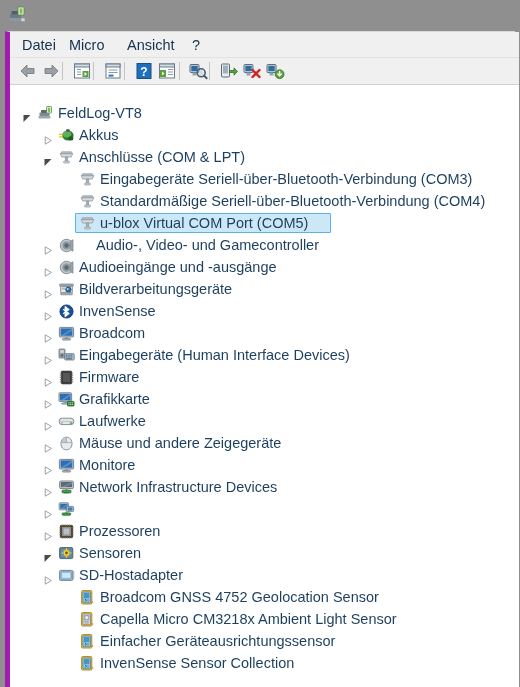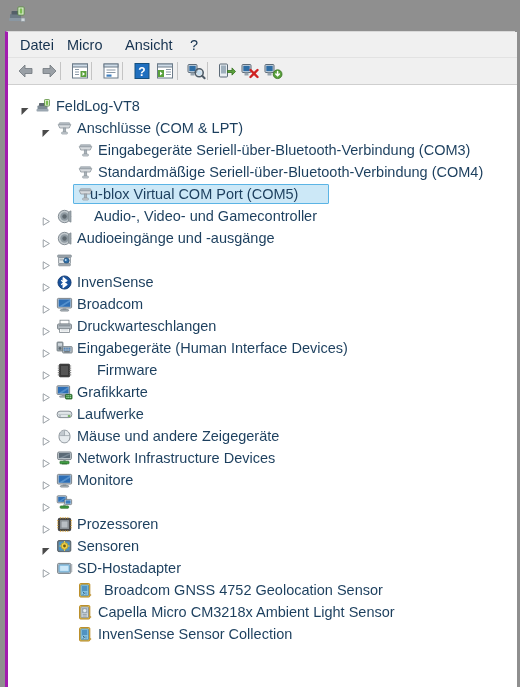--- a/index.html
+++ b/index.html
@@ -45,21 +45,21 @@
     letter-spacing: 0.1px;
     white-space: nowrap;
   }
 
   
   #client {
     position: absolute;
     left: 5px; top: 31px;
     width: 510px; height: 656px;
     background: #ffffff;
-    border-left: 3px solid #a21caf;
+    border-left: 5px solid #a21caf;
     border-top: 1px solid #d9d9d9;
     box-sizing: border-box;
   }
 
   
   #menubar {
     position: absolute;
     left: 0; top: 0;
     width: 509px; height: 26px;
     background: #f0f0f0;
@@ -102,21 +102,21 @@
   #treepane {
     position: absolute;
     left: 0; top: 53px;
     width: 509px; height: 602px;
     background: #ffffff;
     overflow: hidden;
   }
   #tree {
     position: relative;
     width: 413px;
-    padding-top: 10px;
+    padding-top: 17px;
   }
   .node {
     position: relative;
     height: 22px;
     white-space: nowrap;
     cursor: default;
   }
   .twisty {
     position: absolute;
     top: 7px;
@@ -266,20 +266,34 @@
                 <rect x="2.5" y="7.5" width="10" height="4.2" rx="0.8" fill="#7d8a95"></rect>
                 <rect x="1.5" y="11" width="12" height="2.6" rx="0.8" fill="#9ba7b1"></rect>
                 <rect x="4" y="5" width="6" height="3" rx="0.7" fill="#5c6770"></rect>
                 <rect x="9.5" y="1.5" width="5" height="6.5" rx="0.7" fill="#eaf4e2" stroke="#5a8f3d" stroke-width="0.8"></rect>
                 <rect x="10.8" y="2.7" width="2.4" height="4.2" fill="#7bbd52"></rect>
               </svg></span>
             <span class="node-label" style="left: 48px;">FeldLog-VT8</span>
           </div>
           <div class="node">
             <span class="twisty" style="left: 34px;"><svg viewBox="0 0 9 9">
+                <path d="M1.2 0.8 L7.4 4.5 L1.2 8.2 Z" fill="none" stroke="#9aa0a6" stroke-width="1"></path>
+              </svg></span>
+            <span class="node-icon" style="left: 48px;"><svg viewBox="0 0 17 17">
+                <rect x="0.8" y="6.6" width="4.4" height="1.3" fill="#f0c419"></rect>
+                <rect x="0.8" y="9.2" width="4.4" height="1.3" fill="#f0c419"></rect>
+                <ellipse cx="10" cy="8.6" rx="5.6" ry="5" fill="#2f7d32"></ellipse>
+                <ellipse cx="9" cy="7.2" rx="4.2" ry="3.3" fill="#58b25c"></ellipse>
+                <rect x="8.2" y="2.2" width="3.4" height="2.4" rx="0.6" fill="#4b4b4b"></rect>
+                <ellipse cx="12.8" cy="11.4" rx="2.6" ry="2.2" fill="#1f5c22"></ellipse>
+              </svg></span>
+            <span class="node-label" style="left: 69px;">Akkus</span>
+          </div>
+          <div class="node">
+            <span class="twisty" style="left: 34px;"><svg viewBox="0 0 9 9">
                 <path d="M0.5 1 L0.5 8 L7.5 1 Z" fill="#4a4a4a"></path>
               </svg></span>
             <span class="node-icon" style="left: 48px;"><svg viewBox="0 0 17 17">
                 <path d="M2.2 4.6 h12.6 l-1.6 3.4 h-9.4 z" fill="#d7dbde" stroke="#8d969d" stroke-width="0.8"></path>
                 <rect x="3.2" y="2.8" width="10.6" height="1.9" rx="0.6" fill="#b9c0c6" stroke="#8d969d" stroke-width="0.7"></rect>
                 <rect x="7.3" y="8" width="2.4" height="4.2" fill="#aab2b8" stroke="#8d969d" stroke-width="0.7"></rect>
                 <rect x="5.6" y="12.1" width="5.8" height="1.9" rx="0.6" fill="#cfd5d9" stroke="#8d969d" stroke-width="0.7"></rect>
               </svg></span>
             <span class="node-label" style="left: 69px;">Anschlüsse (COM &amp; LPT)</span>
           </div>
@@ -302,21 +316,21 @@
             <span class="node-label" style="left: 90px;">Standardmäßige Seriell-über-Bluetooth-Verbindung (COM4)</span>
           </div>
           <div class="node selected">
             <div class="sel-box" style="left: 65px; width: 255.5px;"></div>
             <span class="node-icon" style="left: 69px;"><svg viewBox="0 0 17 17">
                 <path d="M2.2 4.6 h12.6 l-1.6 3.4 h-9.4 z" fill="#d7dbde" stroke="#8d969d" stroke-width="0.8"></path>
                 <rect x="3.2" y="2.8" width="10.6" height="1.9" rx="0.6" fill="#b9c0c6" stroke="#8d969d" stroke-width="0.7"></rect>
                 <rect x="7.3" y="8" width="2.4" height="4.2" fill="#aab2b8" stroke="#8d969d" stroke-width="0.7"></rect>
                 <rect x="5.6" y="12.1" width="5.8" height="1.9" rx="0.6" fill="#cfd5d9" stroke="#8d969d" stroke-width="0.7"></rect>
               </svg></span>
-            <span class="node-label" style="left: 82px;">u-blox Virtual COM Port (COM5)</span>
+            <span class="node-label" style="left: 90px;">u-blox Virtual COM Port (COM5)</span>
           </div>
           <div class="node">
             <span class="twisty" style="left: 34px;"><svg viewBox="0 0 9 9">
                 <path d="M1.2 0.8 L7.4 4.5 L1.2 8.2 Z" fill="none" stroke="#9aa0a6" stroke-width="1"></path>
               </svg></span>
             <span class="node-icon" style="left: 48px;"><svg viewBox="0 0 17 17">
                 <circle cx="8.5" cy="8.5" r="6.2" fill="#c3cace" stroke="#7d868d" stroke-width="0.9"></circle>
                 <circle cx="8.5" cy="8.5" r="4.2" fill="#8f9aa2"></circle>
                 <circle cx="8.5" cy="8.5" r="2.2" fill="#5e686f"></circle>
                 <path d="M12.4 4.2 l2.6 -1.4 v11.4 l-2.6 -1.4 z" fill="#9aa4ab" stroke="#7d868d" stroke-width="0.7"></path>
@@ -340,20 +354,21 @@
                 <path d="M1.2 0.8 L7.4 4.5 L1.2 8.2 Z" fill="none" stroke="#9aa0a6" stroke-width="1"></path>
               </svg></span>
             <span class="node-icon" style="left: 48px;"><svg viewBox="0 0 17 17">
                 <rect x="1.6" y="3" width="13.8" height="2.4" rx="0.8" fill="#9fa9b0" stroke="#79828a" stroke-width="0.7"></rect>
                 <rect x="2.6" y="5.4" width="11.8" height="6.4" rx="0.8" fill="#e4e9ec" stroke="#79828a" stroke-width="0.8"></rect>
                 <circle cx="10.4" cy="8.6" r="2.7" fill="#2f6fa8" stroke="#1d4a73" stroke-width="0.8"></circle>
                 <circle cx="9.7" cy="7.9" r="1" fill="#bcd9ef"></circle>
                 <rect x="3.6" y="6.6" width="3.4" height="2" fill="#aeb7bd"></rect>
                 <rect x="2.6" y="11.8" width="11.8" height="2" rx="0.7" fill="#aab3b9" stroke="#79828a" stroke-width="0.7"></rect>
               </svg></span>
+            <span class="node-label" style="left: 69px;">Bildverarbeitungsgeräte</span>
           </div>
           <div class="node">
             <span class="twisty" style="left: 34px;"><svg viewBox="0 0 9 9">
                 <path d="M1.2 0.8 L7.4 4.5 L1.2 8.2 Z" fill="none" stroke="#9aa0a6" stroke-width="1"></path>
               </svg></span>
             <span class="node-icon" style="left: 48px;"><svg viewBox="0 0 17 17">
                 <circle cx="8.5" cy="8.5" r="6.6" fill="#18519c"></circle>
                 <circle cx="8.5" cy="8.5" r="6.6" fill="none" stroke="#0d3368" stroke-width="0.8"></circle>
                 <path d="M7.1 3.4 L11 6.6 L7.1 9.6 L7.1 3.4 M7.1 7.4 L11 10.5 L7.1 13.6 L7.1 7.4 M7.1 3.4 L7.1 13.6 M5.2 6.2 L9.4 10.8 M5.2 10.8 L9.4 6.2" fill="#fff" stroke="#fff" stroke-width="1.1" stroke-linejoin="round"></path>
               </svg></span>
@@ -364,34 +379,20 @@
                 <path d="M1.2 0.8 L7.4 4.5 L1.2 8.2 Z" fill="none" stroke="#9aa0a6" stroke-width="1"></path>
               </svg></span>
             <span class="node-icon" style="left: 48px;"><svg viewBox="0 0 17 17">
                 <rect x="1.4" y="2.4" width="14.2" height="9.6" rx="0.9" fill="#c9d0d5" stroke="#6f7880" stroke-width="0.9"></rect>
                 <rect x="2.6" y="3.4" width="11.8" height="7.4" fill="#2d6eb5"></rect>
                 <path d="M2.6 10.8 L14.4 3.4 L14.4 5.6 L6 10.8 Z" fill="#6fa9dd" opacity="0.6"></path>
                 <rect x="6.6" y="12" width="3.8" height="1.9" fill="#9ba4ab"></rect>
                 <rect x="4.4" y="13.6" width="8.2" height="1.5" rx="0.6" fill="#b6bec3" stroke="#6f7880" stroke-width="0.7"></rect>
               </svg></span>
             <span class="node-label" style="left: 69px;">Broadcom</span>
-          </div>
-          <div class="node">
-            <span class="twisty" style="left: 34px;"><svg viewBox="0 0 9 9">
-                <path d="M1.2 0.8 L7.4 4.5 L1.2 8.2 Z" fill="none" stroke="#9aa0a6" stroke-width="1"></path>
-              </svg></span>
-            <span class="node-icon" style="left: 48px;"><svg viewBox="0 0 17 17">
-                <rect x="4" y="2.2" width="9" height="4" fill="#fff" stroke="#7c858c" stroke-width="0.8"></rect>
-                <rect x="1.6" y="6" width="13.8" height="5.2" rx="1" fill="#b8c0c6" stroke="#6f787f" stroke-width="0.9"></rect>
-                <rect x="2.8" y="7" width="11.4" height="1.4" fill="#8e979e"></rect>
-                <rect x="3.6" y="10.4" width="9.8" height="4" fill="#fff" stroke="#7c858c" stroke-width="0.8"></rect>
-                <rect x="4.6" y="11.4" width="7.8" height="0.7" fill="#c5ccd1"></rect>
-                <rect x="4.6" y="12.6" width="7.8" height="0.7" fill="#c5ccd1"></rect>
-              </svg></span>
-            <span class="node-label" style="left: 69px;">Druckwarteschlangen</span>
           </div>
           <div class="node">
             <span class="twisty" style="left: 34px;"><svg viewBox="0 0 9 9">
                 <path d="M1.2 0.8 L7.4 4.5 L1.2 8.2 Z" fill="none" stroke="#9aa0a6" stroke-width="1"></path>
               </svg></span>
             <span class="node-icon" style="left: 48px;"><svg viewBox="0 0 17 17">
                 <rect x="1" y="2" width="6" height="9" rx="0.8" fill="#9aa4ab" stroke="#6f787f" stroke-width="0.8"></rect>
                 <rect x="2" y="3.2" width="4" height="2.6" fill="#cfd6db"></rect>
                 <circle cx="4" cy="8.4" r="1.4" fill="#5f6a72"></circle>
                 <rect x="6.6" y="6.6" width="9.6" height="6.4" rx="0.8" fill="#b7bfc5" stroke="#6f787f" stroke-width="0.8"></rect>
@@ -413,21 +414,21 @@
             <span class="twisty" style="left: 34px;"><svg viewBox="0 0 9 9">
                 <path d="M1.2 0.8 L7.4 4.5 L1.2 8.2 Z" fill="none" stroke="#9aa0a6" stroke-width="1"></path>
               </svg></span>
             <span class="node-icon" style="left: 48px;"><svg viewBox="0 0 17 17">
                 <rect x="3.4" y="2.2" width="10.2" height="12.6" rx="0.8" fill="#3a3a3a" stroke="#1d1d1d" stroke-width="0.8"></rect>
                 <rect x="5" y="4" width="7" height="9" fill="#565656"></rect>
                 <g stroke="#8d8d8d" stroke-width="1.2">
                   <path d="M1.8 4 h1.6 M1.8 6.2 h1.6 M1.8 8.4 h1.6 M1.8 10.6 h1.6 M1.8 12.8 h1.6 M13.6 4 h1.6 M13.6 6.2 h1.6 M13.6 8.4 h1.6 M13.6 10.6 h1.6 M13.6 12.8 h1.6"></path>
                 </g>
               </svg></span>
-            <span class="node-label" style="left: 69px; margin-left: 20px;">Firmware</span>
+            <span class="node-label" style="left: 69px;">Firmware</span>
           </div>
           <div class="node">
             <span class="twisty" style="left: 34px;"><svg viewBox="0 0 9 9">
                 <path d="M1.2 0.8 L7.4 4.5 L1.2 8.2 Z" fill="none" stroke="#9aa0a6" stroke-width="1"></path>
               </svg></span>
             <span class="node-icon" style="left: 48px;"><svg viewBox="0 0 17 17">
                 <rect x="1" y="1.8" width="12.6" height="8.6" rx="0.8" fill="#c9d0d5" stroke="#6f7880" stroke-width="0.9"></rect>
                 <rect x="2" y="2.8" width="10.6" height="6.6" fill="#2d6eb5"></rect>
                 <path d="M2 9.4 L12.6 2.8 L12.6 4.8 L5.4 9.4 Z" fill="#6fa9dd" opacity="0.55"></path>
                 <rect x="5.6" y="10.4" width="3.4" height="1.6" fill="#9ba4ab"></rect>
@@ -466,41 +467,41 @@
                 <path d="M8.5 2.4 v5.4" stroke="#9aa3a9" stroke-width="0.8"></path>
                 <path d="M3.3 7.6 h10.4" stroke="#9aa3a9" stroke-width="0.8"></path>
               </svg></span>
             <span class="node-label" style="left: 69px;">Mäuse und andere Zeigegeräte</span>
           </div>
           <div class="node">
             <span class="twisty" style="left: 34px;"><svg viewBox="0 0 9 9">
                 <path d="M1.2 0.8 L7.4 4.5 L1.2 8.2 Z" fill="none" stroke="#9aa0a6" stroke-width="1"></path>
               </svg></span>
             <span class="node-icon" style="left: 48px;"><svg viewBox="0 0 17 17">
+                <rect x="1.4" y="2.4" width="14.2" height="9.6" rx="0.9" fill="#c9d0d5" stroke="#6f7880" stroke-width="0.9"></rect>
+                <rect x="2.6" y="3.4" width="11.8" height="7.4" fill="#2d6eb5"></rect>
+                <path d="M2.6 10.8 L14.4 3.4 L14.4 5.6 L6 10.8 Z" fill="#6fa9dd" opacity="0.6"></path>
+                <rect x="6.6" y="12" width="3.8" height="1.9" fill="#9ba4ab"></rect>
+                <rect x="4.4" y="13.6" width="8.2" height="1.5" rx="0.6" fill="#b6bec3" stroke="#6f7880" stroke-width="0.7"></rect>
+              </svg></span>
+            <span class="node-label" style="left: 69px;">Monitore</span>
+          </div>
+          <div class="node">
+            <span class="twisty" style="left: 34px;"><svg viewBox="0 0 9 9">
+                <path d="M1.2 0.8 L7.4 4.5 L1.2 8.2 Z" fill="none" stroke="#9aa0a6" stroke-width="1"></path>
+              </svg></span>
+            <span class="node-icon" style="left: 48px;"><svg viewBox="0 0 17 17">
                 <rect x="1.6" y="2" width="13.8" height="7.6" rx="1.4" fill="#cfd6db" stroke="#6f787f" stroke-width="0.9"></rect>
                 <rect x="2.8" y="3" width="11.4" height="5.2" fill="#5b6a76"></rect>
                 <path d="M2.8 8.2 L14.2 3 L14.2 4.4 L6 8.2 Z" fill="#8fa0ad" opacity="0.6"></path>
                 <rect x="7.3" y="9.6" width="2.4" height="1.8" fill="#9ba4ab"></rect>
                 <rect x="4" y="11.2" width="9" height="2.6" rx="0.6" fill="#3f9e42" stroke="#2a6e2c" stroke-width="0.8"></rect>
                 <path d="M6 13.8 h5" stroke="#2a6e2c" stroke-width="1"></path>
               </svg></span>
             <span class="node-label" style="left: 69px;">Network Infrastructure Devices</span>
-          </div>
-          <div class="node">
-            <span class="twisty" style="left: 34px;"><svg viewBox="0 0 9 9">
-                <path d="M1.2 0.8 L7.4 4.5 L1.2 8.2 Z" fill="none" stroke="#9aa0a6" stroke-width="1"></path>
-              </svg></span>
-            <span class="node-icon" style="left: 48px;"><svg viewBox="0 0 17 17">
-                <rect x="1.4" y="2.4" width="14.2" height="9.6" rx="0.9" fill="#c9d0d5" stroke="#6f7880" stroke-width="0.9"></rect>
-                <rect x="2.6" y="3.4" width="11.8" height="7.4" fill="#2d6eb5"></rect>
-                <path d="M2.6 10.8 L14.4 3.4 L14.4 5.6 L6 10.8 Z" fill="#6fa9dd" opacity="0.6"></path>
-                <rect x="6.6" y="12" width="3.8" height="1.9" fill="#9ba4ab"></rect>
-                <rect x="4.4" y="13.6" width="8.2" height="1.5" rx="0.6" fill="#b6bec3" stroke="#6f7880" stroke-width="0.7"></rect>
-              </svg></span>
-            <span class="node-label" style="left: 69px;">Monitore</span>
           </div>
           <div class="node">
             <span class="twisty" style="left: 34px;"><svg viewBox="0 0 9 9">
                 <path d="M1.2 0.8 L7.4 4.5 L1.2 8.2 Z" fill="none" stroke="#9aa0a6" stroke-width="1"></path>
               </svg></span>
             <span class="node-icon" style="left: 48px;"><svg viewBox="0 0 17 17">
                 <rect x="1.2" y="1.8" width="9.4" height="7" rx="0.8" fill="#cfd6db" stroke="#6f787f" stroke-width="0.85"></rect>
                 <rect x="2.2" y="2.8" width="7.4" height="5" fill="#2d6eb5"></rect>
                 <path d="M2.2 7.8 L9.6 2.8 L9.6 4.2 L4.6 7.8 Z" fill="#6fa9dd" opacity="0.55"></path>
                 <rect x="8.6" y="5.4" width="7" height="5.2" rx="0.8" fill="#dde3e7" stroke="#6f787f" stroke-width="0.85"></rect>
@@ -552,21 +553,21 @@
           </div>
           <div class="node">
             <span class="node-icon" style="left: 69px;"><svg viewBox="0 0 17 17">
                 <rect x="2.6" y="1.6" width="10.2" height="13.4" rx="1" fill="#f0c34a" stroke="#b5871e" stroke-width="1"></rect>
                 <rect x="3.9" y="2.9" width="7.6" height="10.8" rx="0.6" fill="#8fcbe8" stroke="#4e87a8" stroke-width="0.8"></rect>
                 <rect x="5" y="4" width="5.4" height="5.2" fill="#4f93c2"></rect>
                 <path d="M6 9.8 l1.4 1.4 l-1.4 1.4" stroke="#1d4a6b" stroke-width="1" fill="none"></path>
                 <rect x="8" y="10.2" width="2.2" height="2.4" fill="#6fa8ce"></rect>
                 <path d="M12.8 12 l1.8 1 l-1.8 1 z" fill="#b5871e"></path>
               </svg></span>
-            <span class="node-label" style="left: 96px;">Broadcom GNSS 4752 Geolocation Sensor</span>
+            <span class="node-label" style="left: 90px;">Broadcom GNSS 4752 Geolocation Sensor</span>
           </div>
           <div class="node">
             <span class="node-icon" style="left: 69px;"><svg viewBox="0 0 17 17">
                 <rect x="2.6" y="1.6" width="10.2" height="13.4" rx="1" fill="#f0c34a" stroke="#b5871e" stroke-width="1"></rect>
                 <rect x="3.9" y="2.9" width="7.6" height="10.8" rx="0.6" fill="#cfd8de" stroke="#7b868e" stroke-width="0.8"></rect>
                 <rect x="5" y="4" width="5.4" height="5.2" fill="#9aa8b2"></rect>
                 <circle cx="7.7" cy="6.6" r="1.6" fill="#e8eef2"></circle>
                 <path d="M5.6 10.4 h4.2 M5.6 12 h4.2" stroke="#8e9aa3" stroke-width="0.9"></path>
                 <path d="M12.8 12 l1.8 1 l-1.8 1 z" fill="#b5871e"></path>
               </svg></span>
@@ -574,19 +575,30 @@
           </div>
           <div class="node">
             <span class="node-icon" style="left: 69px;"><svg viewBox="0 0 17 17">
                 <rect x="2.6" y="1.6" width="10.2" height="13.4" rx="1" fill="#f0c34a" stroke="#b5871e" stroke-width="1"></rect>
                 <rect x="3.9" y="2.9" width="7.6" height="10.8" rx="0.6" fill="#8fcbe8" stroke="#4e87a8" stroke-width="0.8"></rect>
                 <rect x="5" y="4" width="5.4" height="5.2" fill="#4f93c2"></rect>
                 <path d="M6 9.8 l1.4 1.4 l-1.4 1.4" stroke="#1d4a6b" stroke-width="1" fill="none"></path>
                 <rect x="8" y="10.2" width="2.2" height="2.4" fill="#6fa8ce"></rect>
                 <path d="M12.8 12 l1.8 1 l-1.8 1 z" fill="#b5871e"></path>
               </svg></span>
+            <span class="node-label" style="left: 90px;">Einfacher Geräteausrichtungssensor</span>
+          </div>
+          <div class="node">
+            <span class="node-icon" style="left: 69px;"><svg viewBox="0 0 17 17">
+                <rect x="2.6" y="1.6" width="10.2" height="13.4" rx="1" fill="#f0c34a" stroke="#b5871e" stroke-width="1"></rect>
+                <rect x="3.9" y="2.9" width="7.6" height="10.8" rx="0.6" fill="#8fcbe8" stroke="#4e87a8" stroke-width="0.8"></rect>
+                <rect x="5" y="4" width="5.4" height="5.2" fill="#4f93c2"></rect>
+                <path d="M6 9.8 l1.4 1.4 l-1.4 1.4" stroke="#1d4a6b" stroke-width="1" fill="none"></path>
+                <rect x="8" y="10.2" width="2.2" height="2.4" fill="#6fa8ce"></rect>
+                <path d="M12.8 12 l1.8 1 l-1.8 1 z" fill="#b5871e"></path>
+              </svg></span>
             <span class="node-label" style="left: 90px;">InvenSense Sensor Collection</span>
           </div>
         </div>
     </div>
 
   </div>
 </div>
 
 </body></html>

